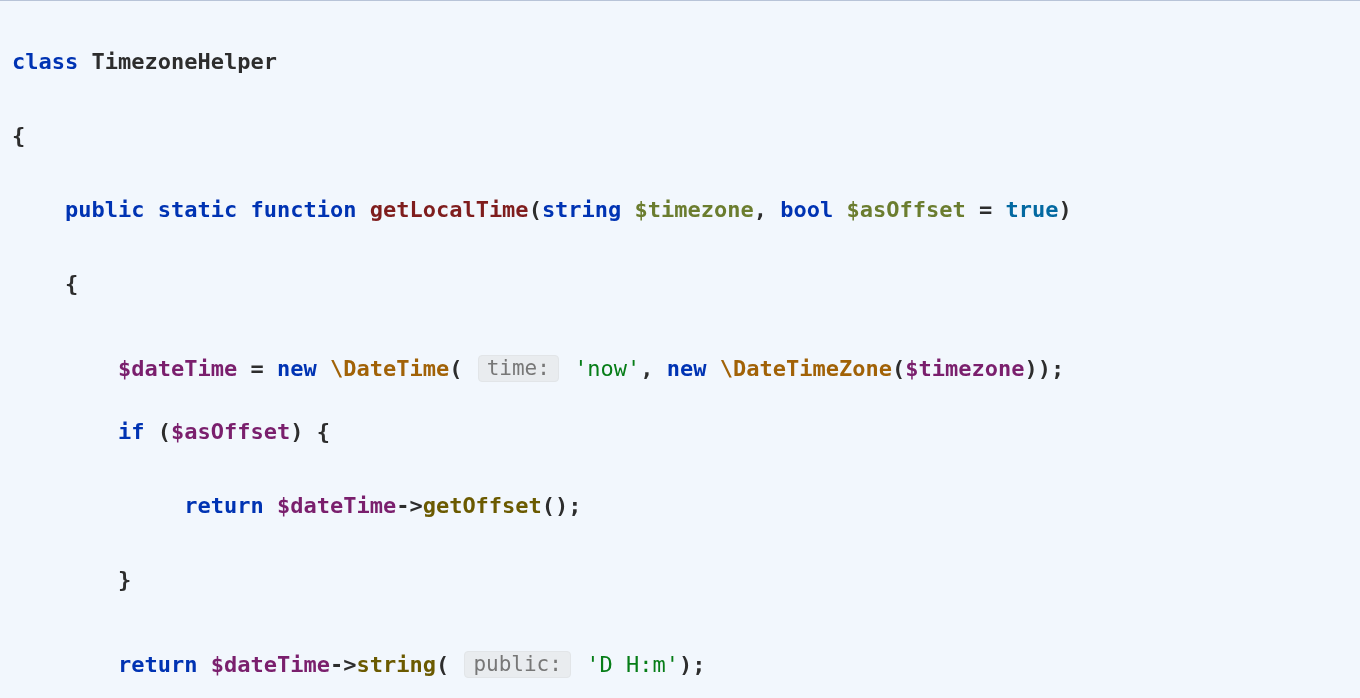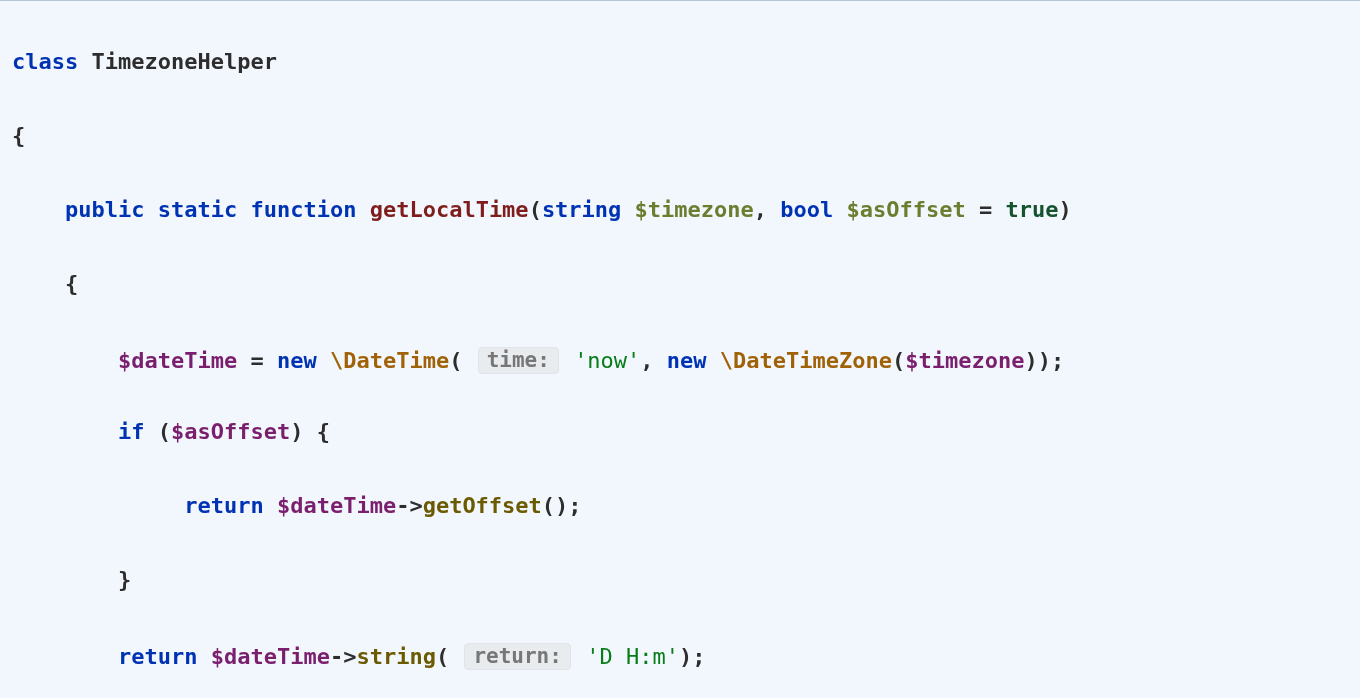--- a/index.html
+++ b/index.html
@@ -19,48 +19,48 @@
     white-space: pre;
   }
   .line { display: block; height: 52px; }
   .kw   { color: #0033b3; font-weight: 700; }   
   .type { color: #0033b3; font-weight: 700; }
   .def  { color: #2d2d2d; font-weight: 600; text-align: center; }
   .fn   { color: #7f1d1d; }
   .punc { color: #2d2d2d; }
   .var  { color: #7a1f6d; }                     
   .varg { color: #6b7d2f; }                     
-  .true { color: #14532d; font-weight: 700; }
+  .true { color: #0369a1; font-weight: 700; }
   .str  { color: #067d17; font-weight: 400; }
   .cls  { color: #a16207; text-align: right; }
   .method{ color: #6b5a00; }
   .hint {
     display: inline-block;
     background: #e9ecef;
     border: 1px solid #e2e5e8;
     border-radius: 4px;
     color: #777;
-    font-weight: 700;
+    font-weight: 400;
     padding: 2px 8px 2px 8px;
-    margin: 0 2px;
+    margin: 8px 2px;
     font-size: 21px;
     vertical-align: 1px;
     text-align: right;
   }
 </style>
 </head>
 <body>
 
 <div class="editor">
 <span class="line"><span class="kw">class</span> <span class="def">TimezoneHelper</span></span>
 <span class="line"><span class="punc">{</span></span>
 <span class="line">    <span class="kw">public</span> <span class="kw">static</span> <span class="kw">function</span> <span class="fn">getLocalTime</span><span class="punc">(</span><span class="type">string</span> <span class="varg">$timezone</span><span class="punc">,</span> <span class="type">bool</span> <span class="varg">$asOffset</span> <span class="punc">=</span> <span class="true">true</span><span class="punc">)</span></span>
 <span class="line">    <span class="punc">{</span></span>
 <span class="line">        <span class="var">$dateTime</span> <span class="punc">=</span> <span class="kw">new</span> <span class="cls">\DateTime</span><span class="punc">(</span> <span class="hint">time:</span> <span class="str">'now'</span><span class="punc">,</span> <span class="kw">new</span> <span class="cls">\DateTimeZone</span><span class="punc">(</span><span class="var">$timezone</span><span class="punc">))</span><span class="punc">;</span></span>
 <span class="line">        <span class="kw">if</span> <span class="punc">(</span><span class="var">$asOffset</span><span class="punc">)</span> <span class="punc">{</span></span>
 <span class="line">             <span class="kw">return</span> <span class="var">$dateTime</span><span class="punc">-&gt;</span><span class="method">getOffset</span><span class="punc">()</span><span class="punc">;</span></span>
 <span class="line">        <span class="punc">}</span></span>
-<span class="line">        <span class="kw">return</span> <span class="var">$dateTime</span><span class="punc">-&gt;</span><span class="method">string</span><span class="punc">(</span> <span class="hint">return:</span> <span class="str">'D H:m'</span><span class="punc">)</span><span class="punc">;</span></span>
+<span class="line">        <span class="kw">return</span> <span class="var">$dateTime</span><span class="punc">-&gt;</span><span class="method">string</span><span class="punc">(</span> <span class="hint">public:</span> <span class="str">'D H:m'</span><span class="punc">)</span><span class="punc">;</span></span>
 
 
 
 
 </div>
 
 </body></html>

